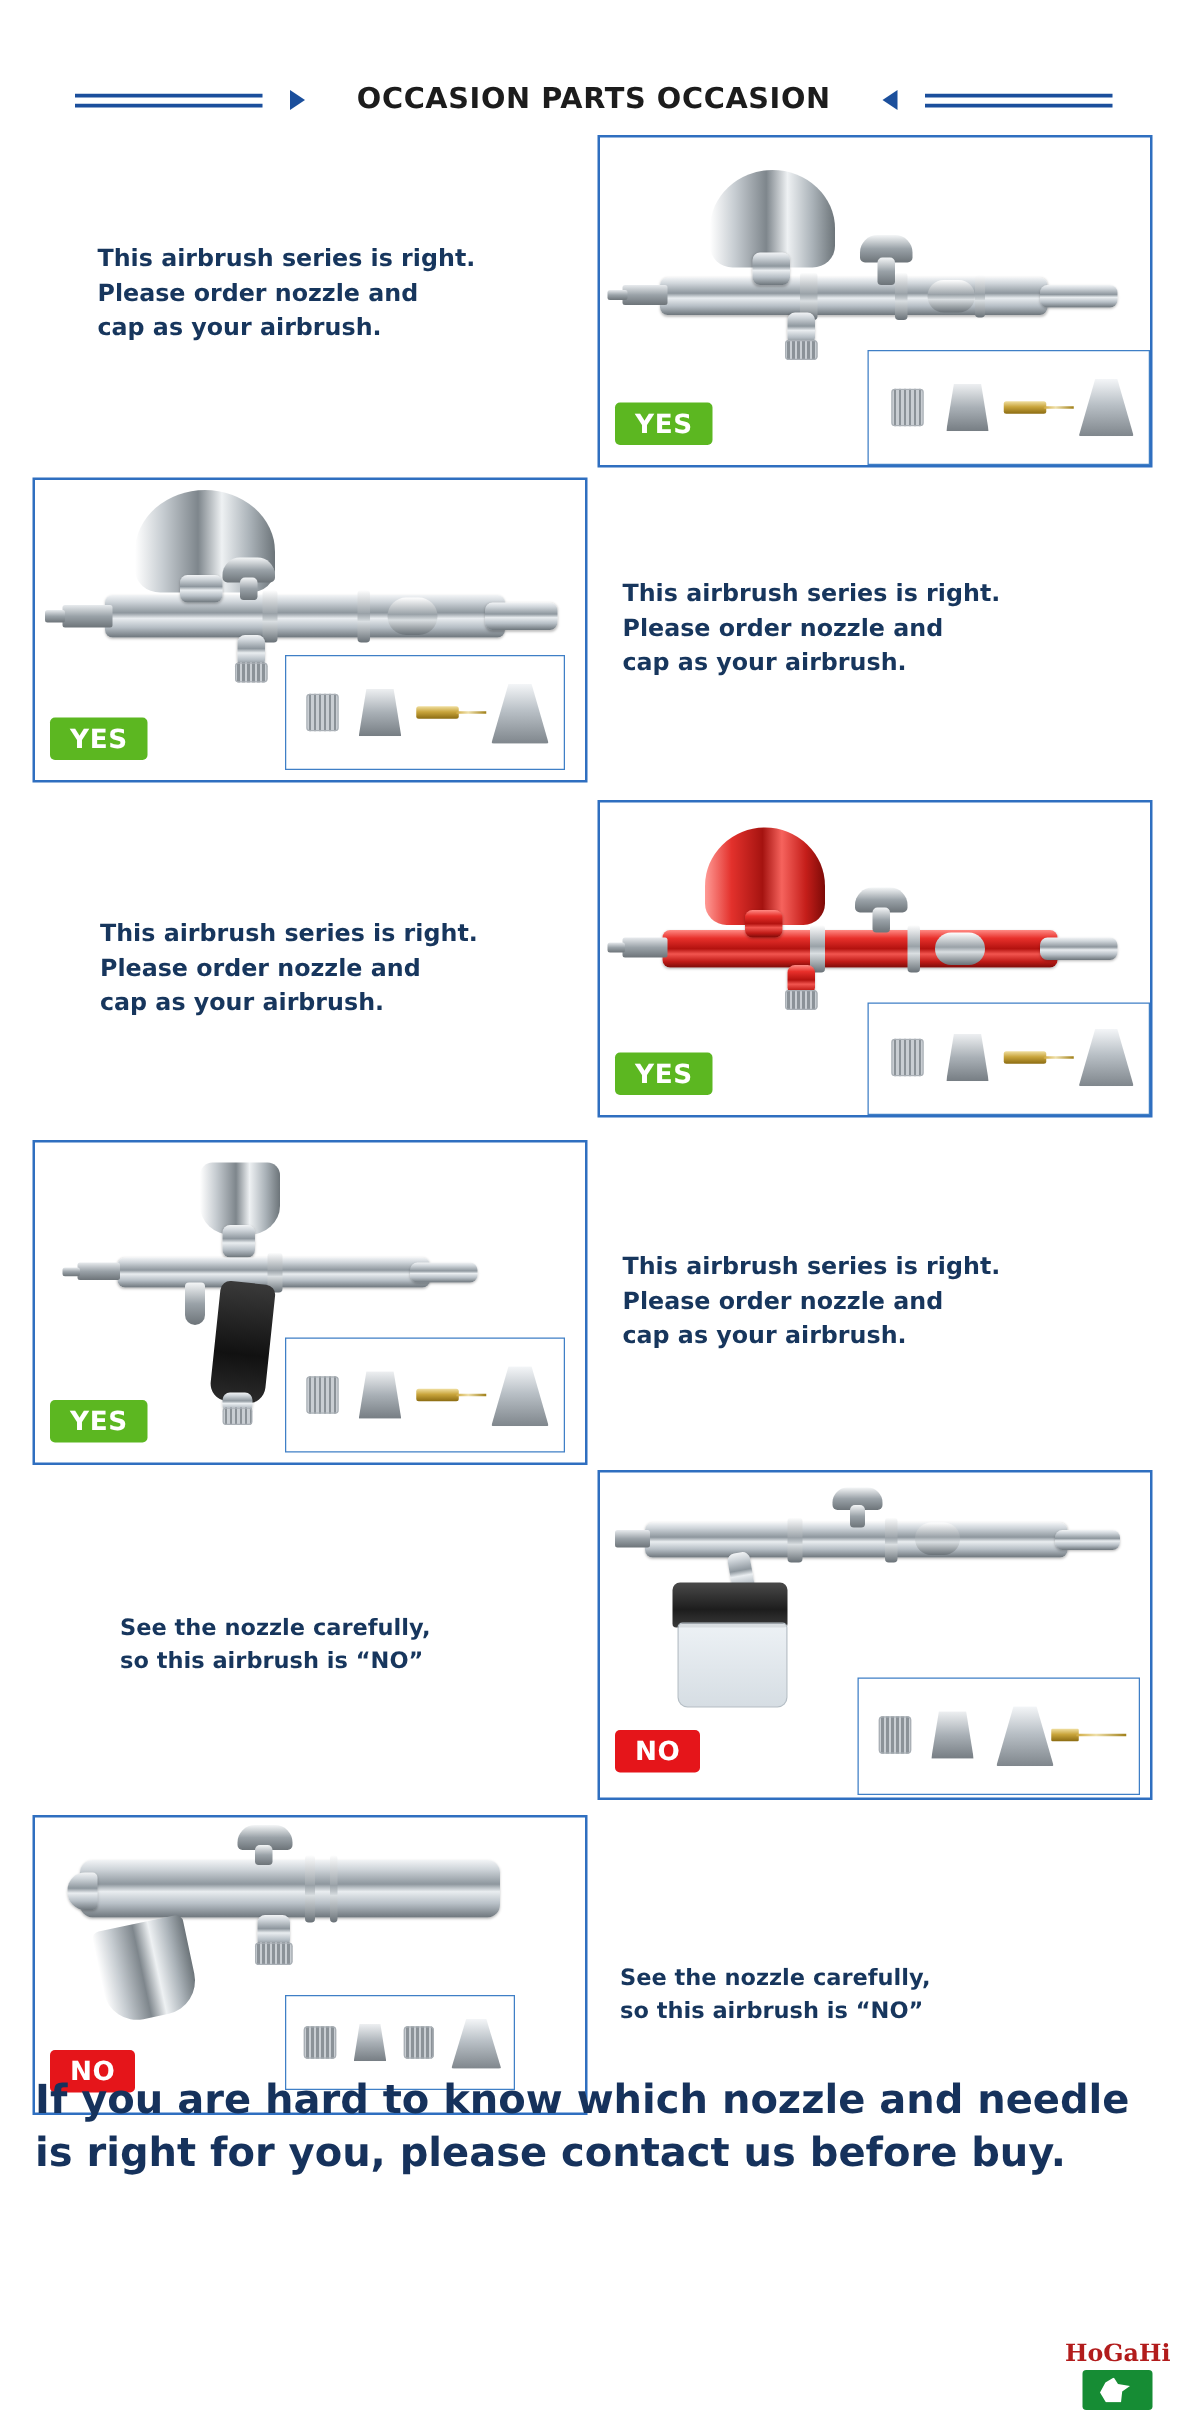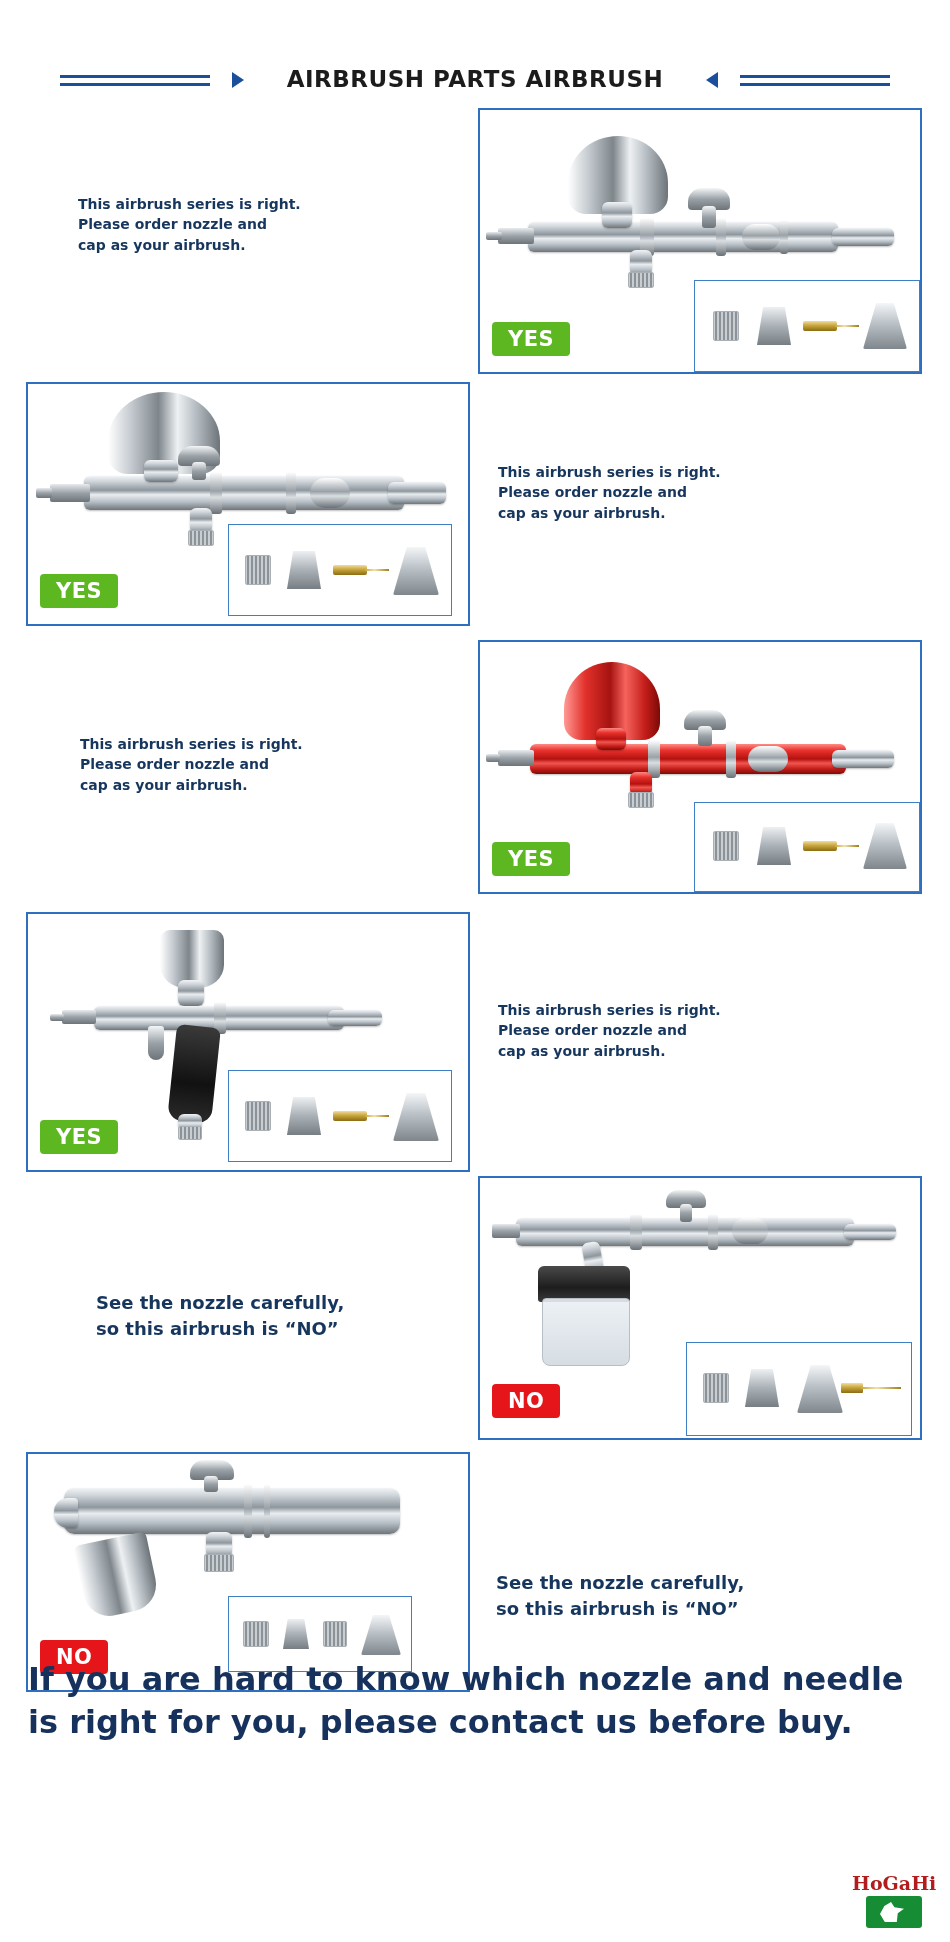--- a/index.html
+++ b/index.html
@@ -45,21 +45,21 @@
   }
   .badge.yes{background:#5cb721;}
   .badge.no{background:#e5151a;}
 
   
   .caption{
     position:absolute;
     color:#17365d;
     font-weight:bold;
     line-height:1.45;
-    font-size:14px;
+    font-size:19px;
   }
   .caption.small{font-size:18px;}
 
   
   .footer{
     position:absolute;left:28px;top:1658px;width:894px;
     color:#16325c;font-weight:bold;font-size:32px;line-height:1.35;
   }
   .logo{
     position:absolute;right:14px;bottom:8px;width:84px;height:62px;
@@ -155,21 +155,21 @@
 
 <div class="page">
 
   <div class="header">
     <div class="hdr-line l1"></div>
     <div class="hdr-line l2"></div>
     <div class="hdr-arrow left"></div>
     <div class="hdr-line l3"></div>
     <div class="hdr-line l4"></div>
     <div class="hdr-arrow right"></div>
-    <div class="header-title">AIRBRUSH PARTS AIRBRUSH</div>
+    <div class="header-title">OCCASION PARTS OCCASION</div>
   </div>
 
   <div class="caption" style="left:78px;top:194px;width:330px;white-space:pre-line;">This airbrush series is right.
 Please order nozzle and
 cap as your airbrush.</div>
 
   <div class="panel" style="left:478px;top:108px;width:444px;height:266px;">
 
     <div class="ab">
       <div class="tube" style="left:48px;top:112px;width:310px;height:30px;"></div>

